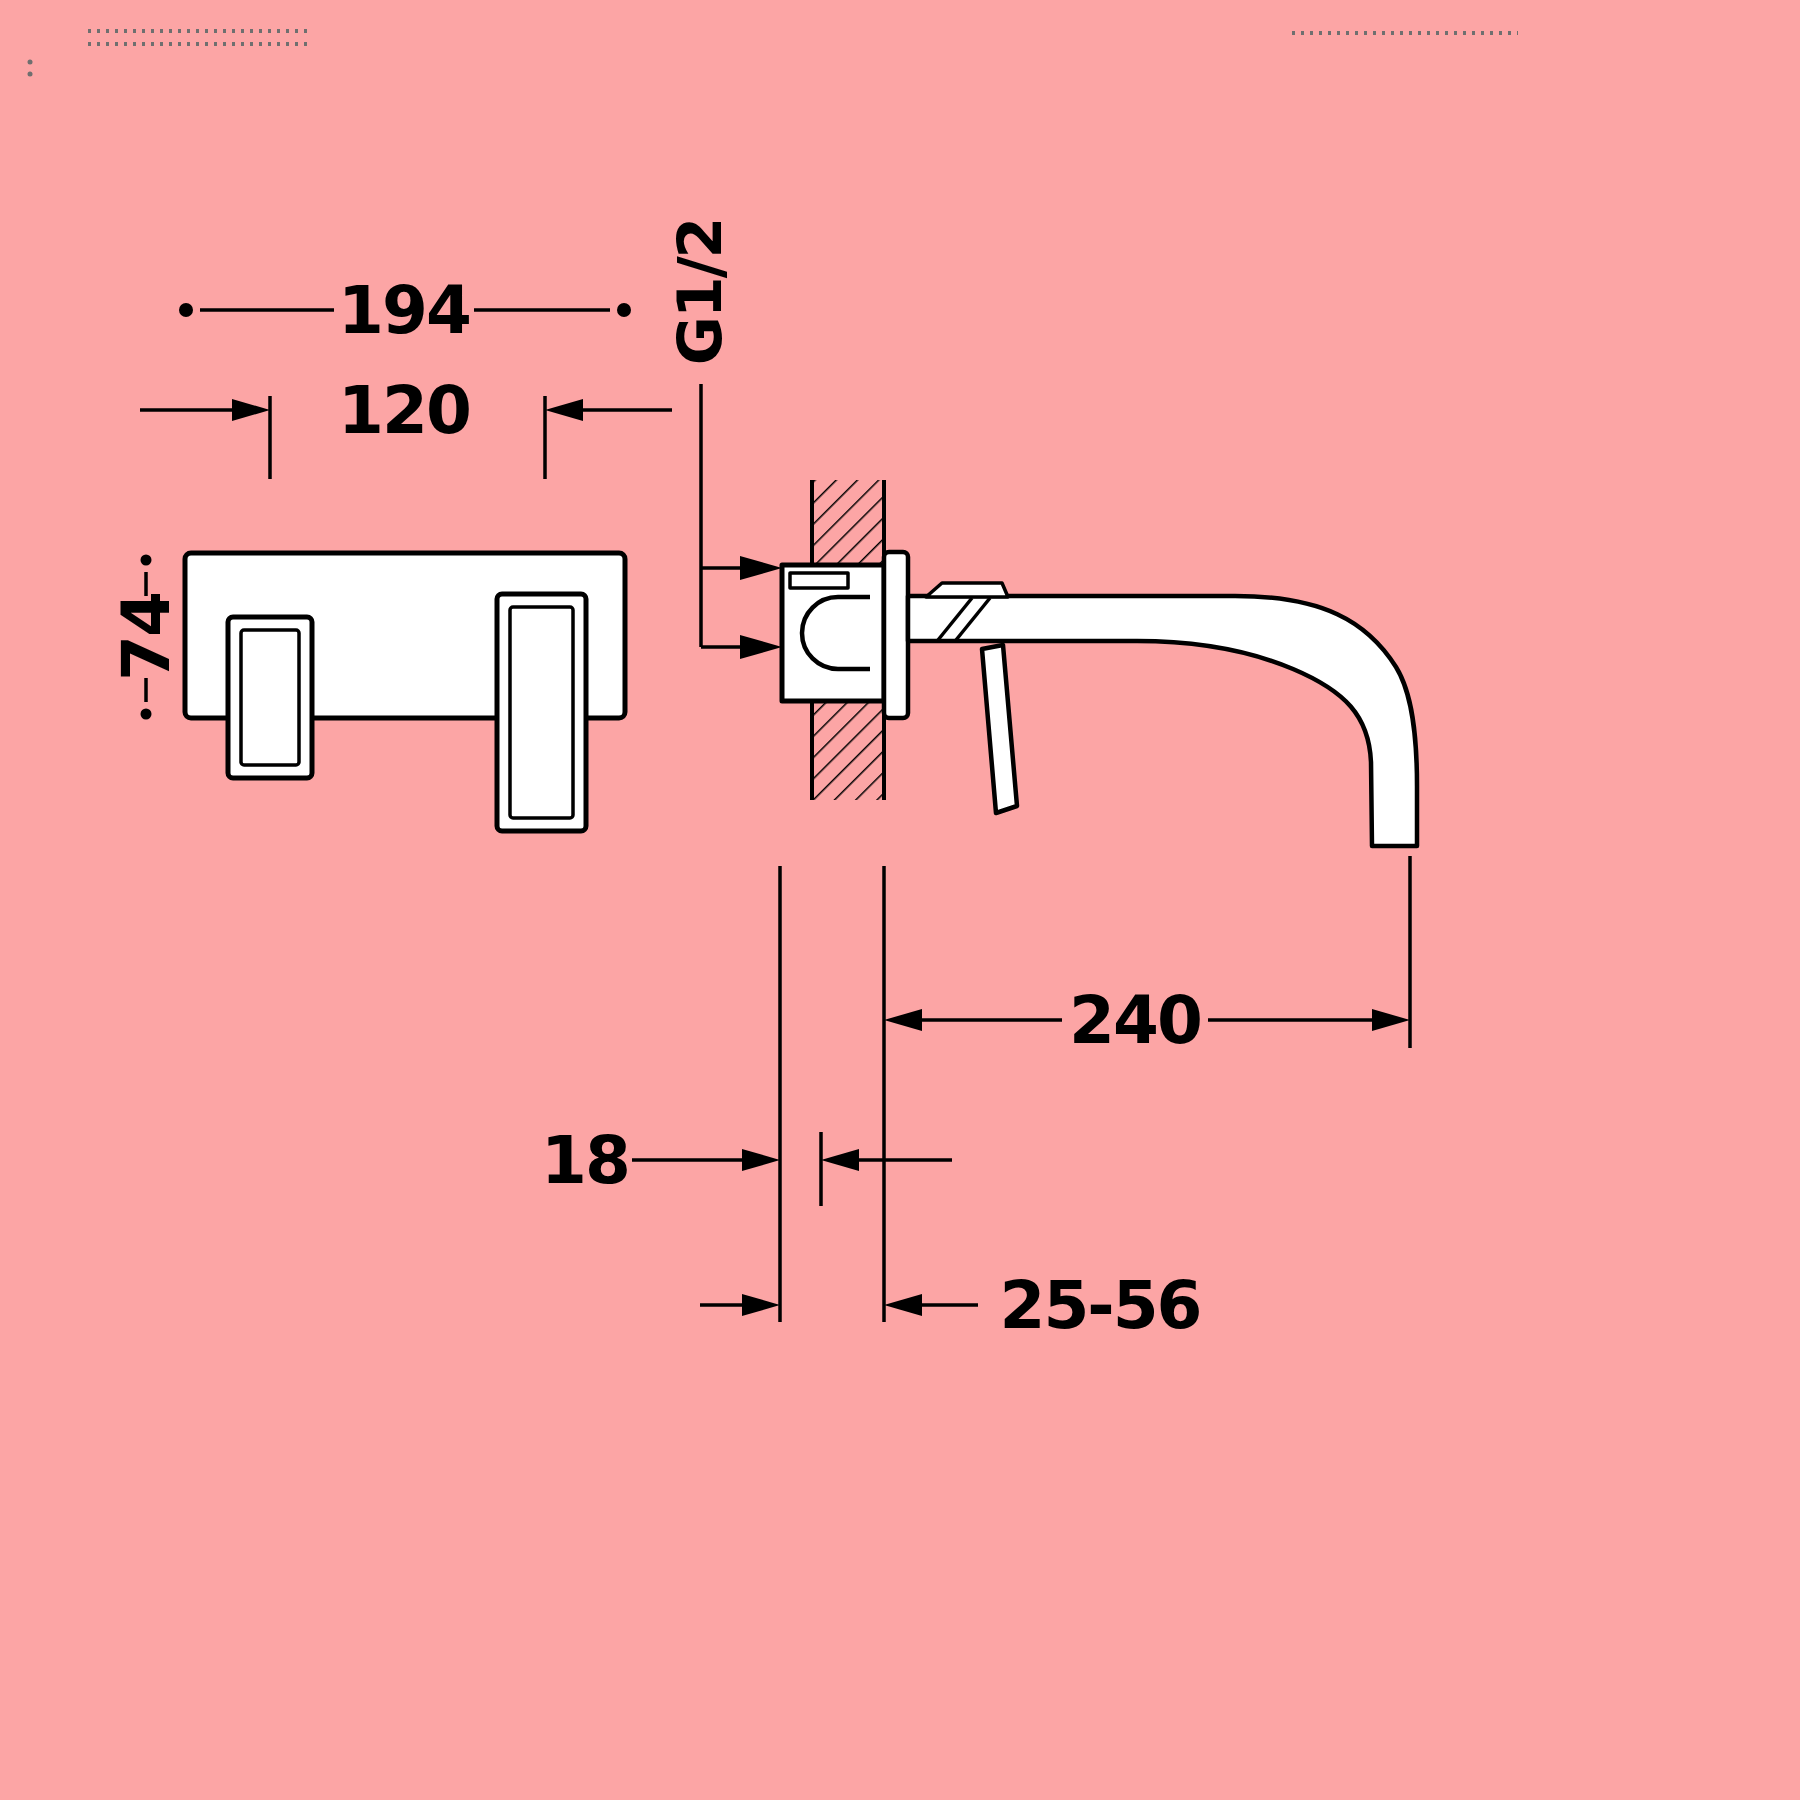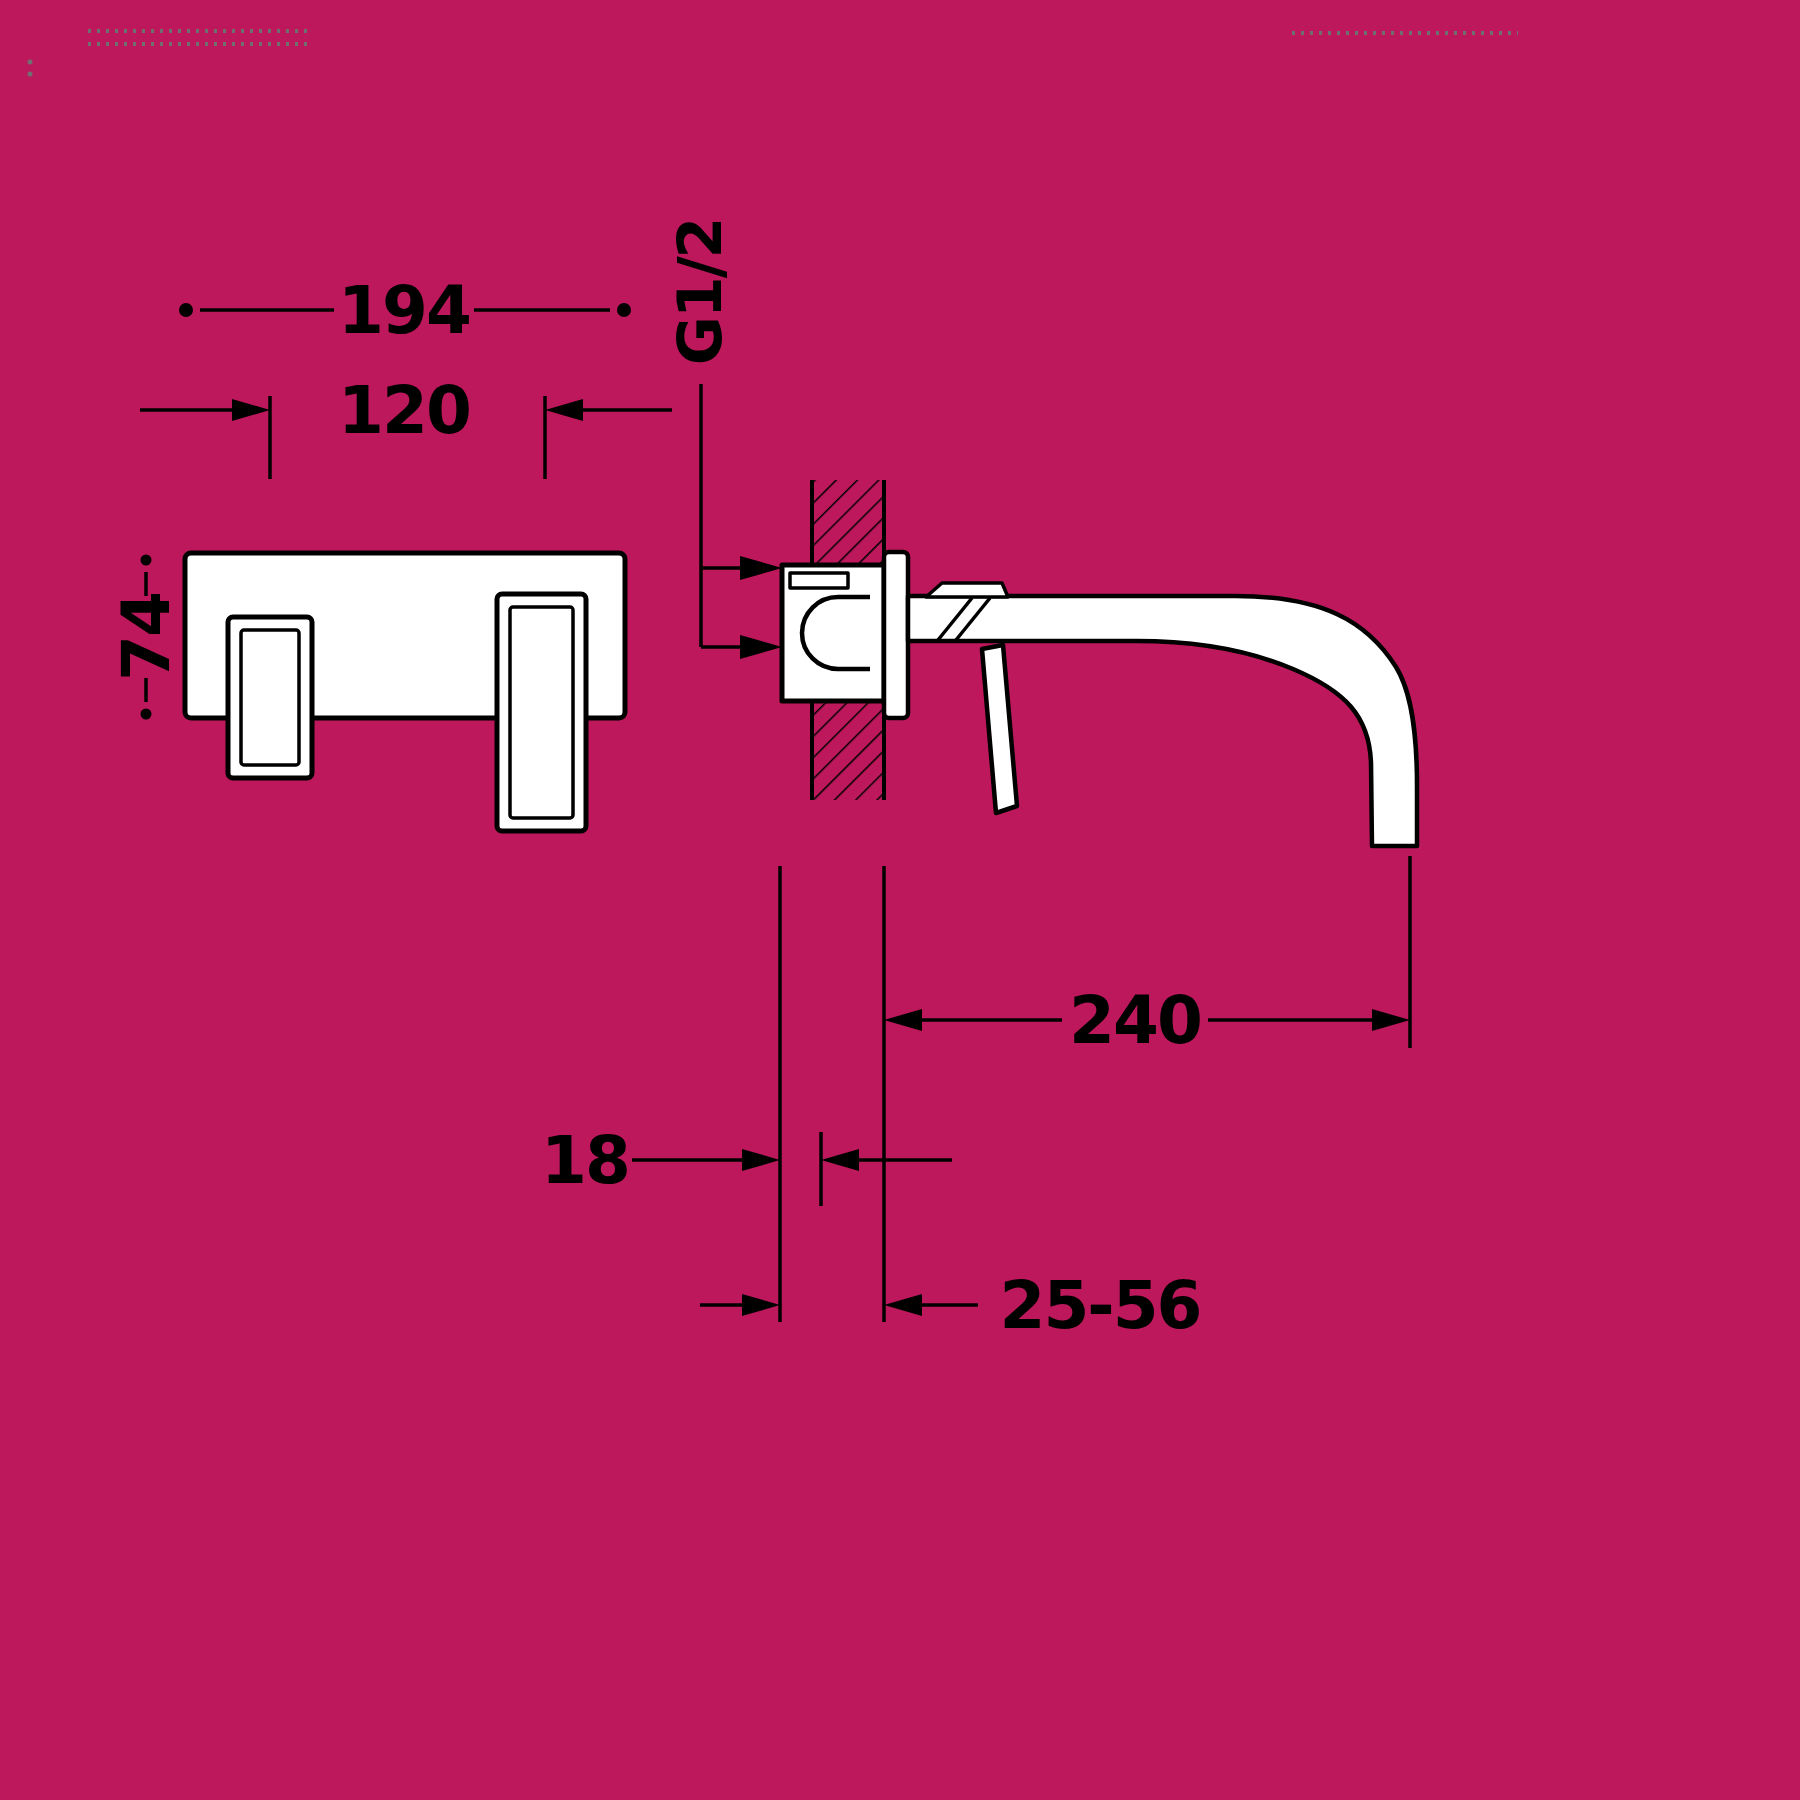--- a/index.html
+++ b/index.html
@@ -1,16 +1,16 @@
 <!DOCTYPE html>
 <html><head>
 <meta charset="utf-8">
 <style>
   html,body{margin:0;padding:0;background:#ffffff;}
-  .canvas-wrap{width:1800px;height:1800px;background:#be185d;position:relative;}
+  .canvas-wrap{width:1800px;height:1800px;background:#fca5a5;position:relative;}
   svg{display:block;}
   .s5{fill:#ffffff;stroke:#000000;stroke-width:5;stroke-linejoin:round;}
   .s45{fill:#ffffff;stroke:#000000;stroke-width:4.5;stroke-linejoin:round;}
   .s35{fill:#ffffff;stroke:#000000;stroke-width:3.5;stroke-linejoin:round;}
   .nf{fill:none;}
   .dim{fill:none;stroke:#000000;stroke-width:3.5;}
   .wall{fill:none;stroke:#000000;stroke-width:4;}
   .ah{fill:#000000;stroke:none;}
   .dot{fill:#000000;stroke:none;}
   .lbl{font-family:"DejaVu Sans",sans-serif;font-weight:700;font-size:66px;letter-spacing:-2px;fill:#000000;}

